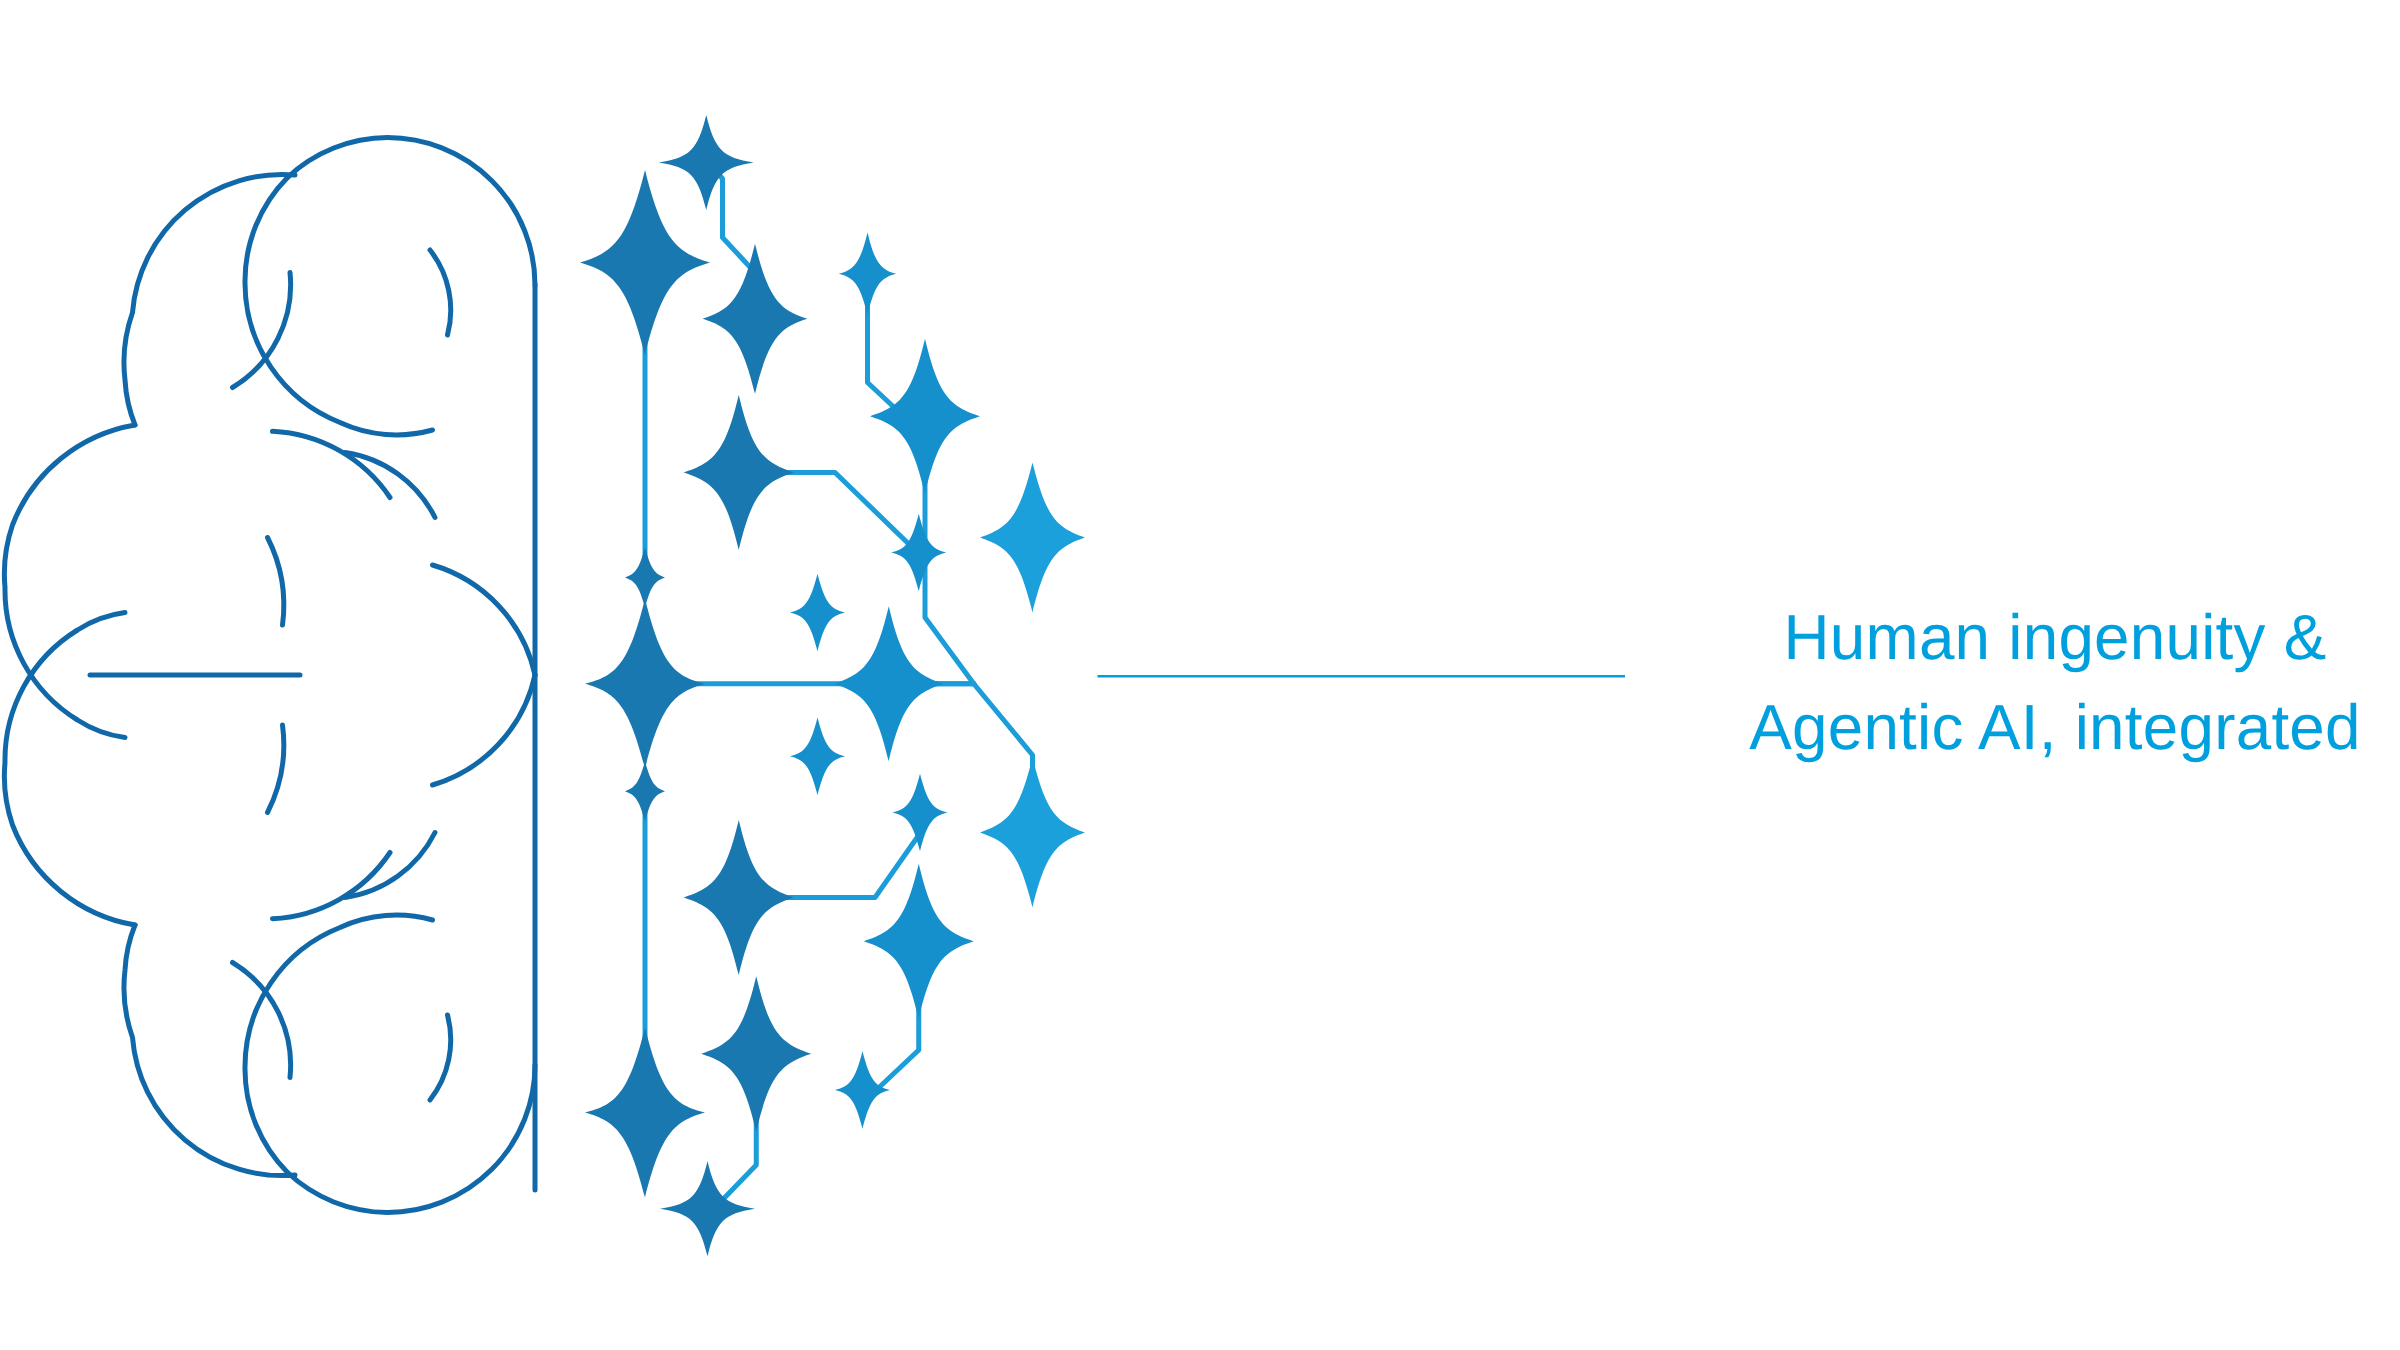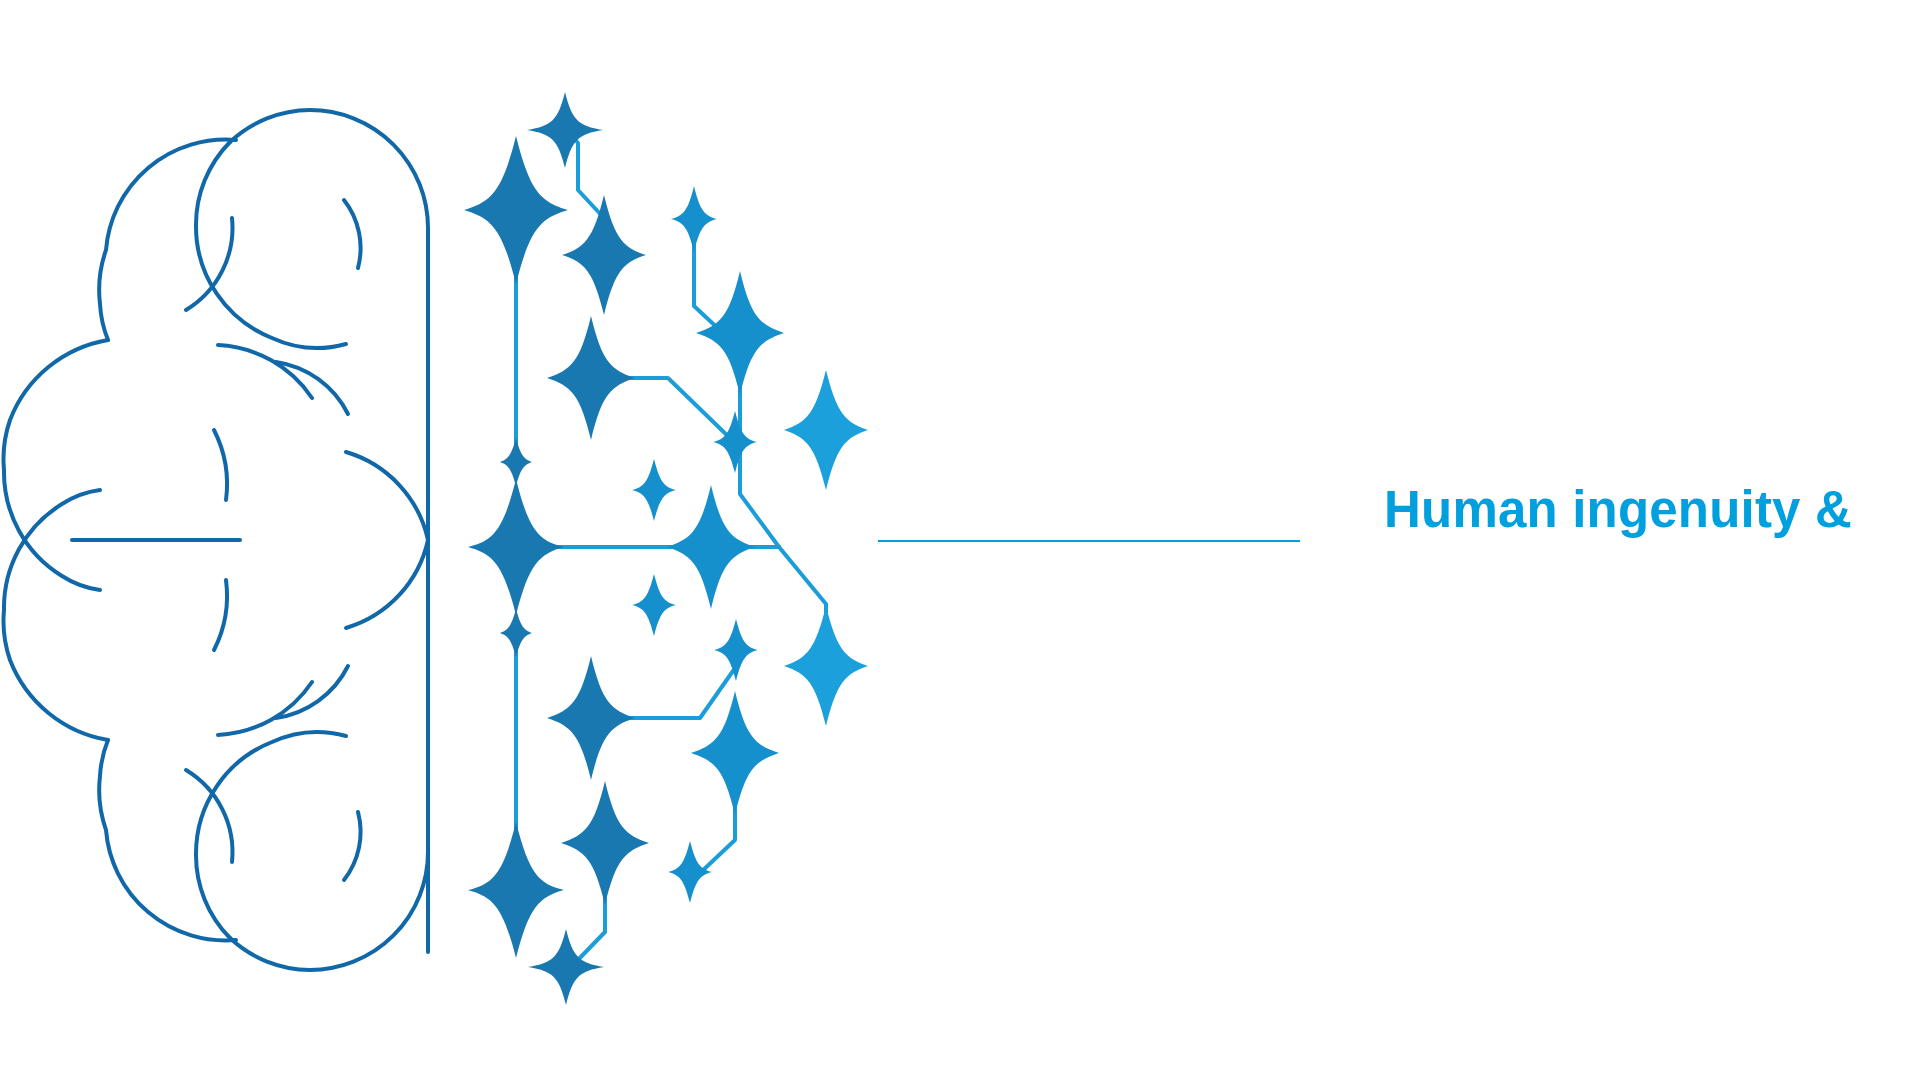--- a/index.html
+++ b/index.html
@@ -28,26 +28,27 @@
   }
   #headline-block {
     position: absolute;
     left: 1384px;
     top: 474px;
     width: 520px;
   }
   .headline-line {
     display: block;
     font-family: "Liberation Sans", sans-serif;
-    font-weight: 700;
+    font-weight: 400;
     font-size: 51px;
     line-height: 72px;
     letter-spacing: 0.2px;
     color: #00a0df;
     white-space: nowrap;
+    text-align: center;
   }
 </style>
 </head>
 <body>
 
 <div id="stage">
 
   <svg id="hero-graphic" viewBox="0 0 1920 1080" xmlns="http://www.w3.org/2000/svg">
 
     <g fill="none" stroke="#1168a8" stroke-width="4" stroke-linecap="round" stroke-linejoin="round">
@@ -126,15 +127,16 @@
       <path fill="#1a78b0" d="M605,781 C616,827 625,835 649,843 C625,851 616,859 605,905 C594,859 585,851 561,843 C585,835 594,827 605,781 Z"></path>
       <path fill="#1a78b0" d="M516,822 C529,874 539,884 564,890 C539,897 529,907 516,958 C503,907 493,897 468,890 C493,884 503,874 516,822 Z"></path>
       <path fill="#1a78b0" d="M566,929 C573,957 579,963 604,967 C579,971 573,977 566,1005 C559,977 553,971 528,967 C553,963 559,957 566,929 Z"></path>
     </g>
 
     <line x1="878" y1="541" x2="1300" y2="541" stroke="#00a0df" stroke-width="2"></line>
   </svg>
 
   <div id="headline-block">
     <span class="headline-line">Human ingenuity &amp;</span>
+    <span class="headline-line">Agentic AI, integrated</span>
   </div>
 
 </div>
 
 </body></html>

